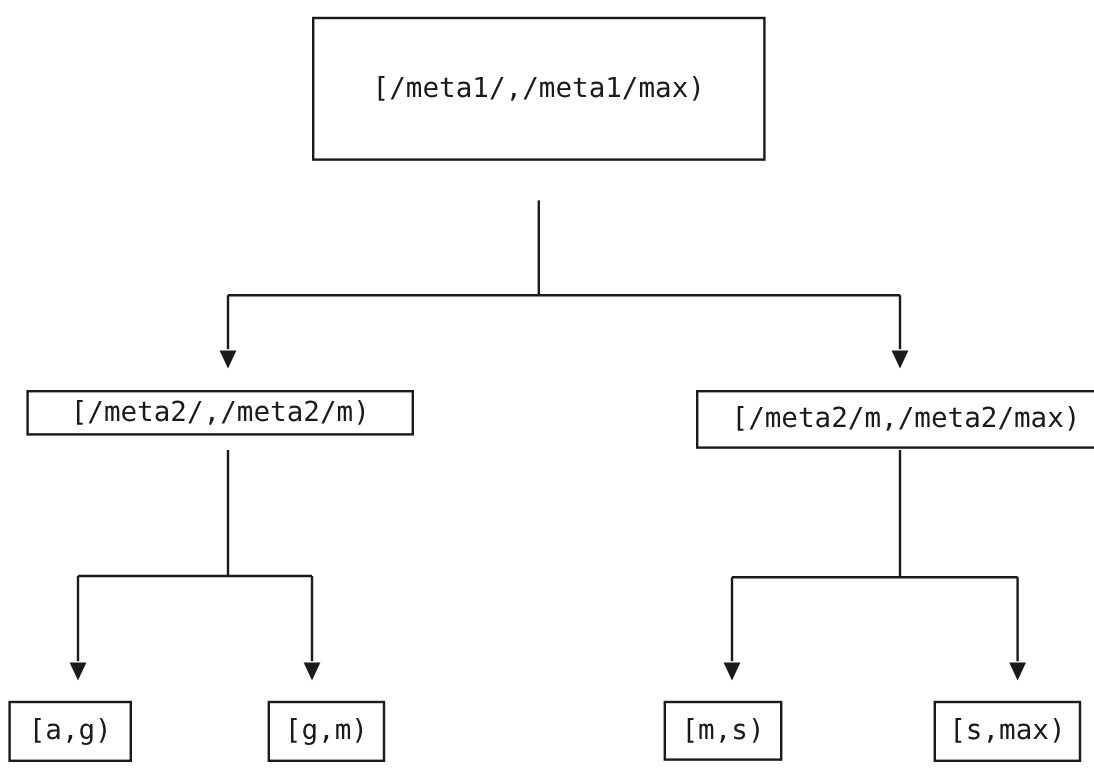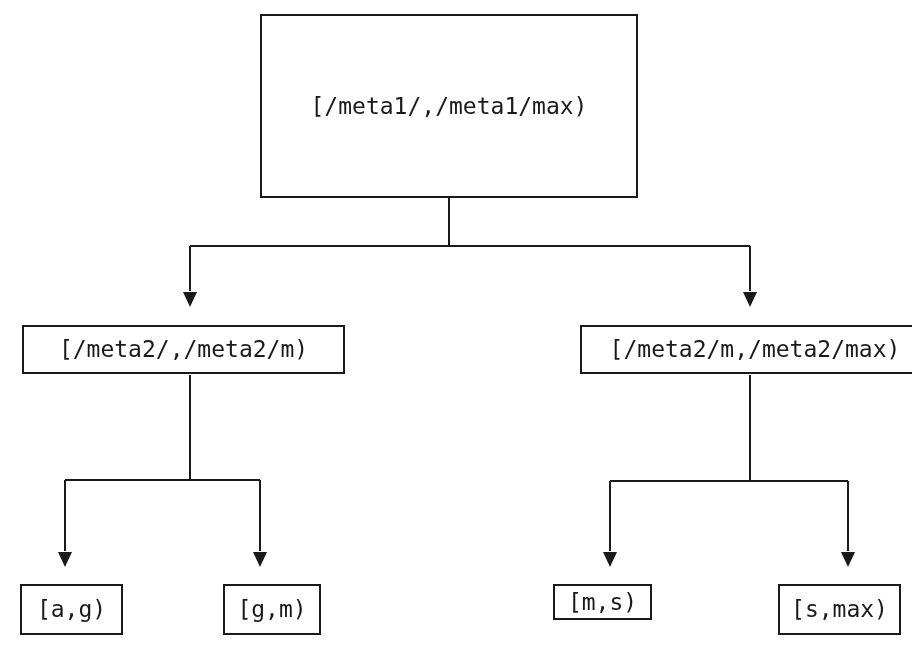--- a/index.html
+++ b/index.html
@@ -64,27 +64,27 @@
     <g>
       <path d="M750,375 V481"></path>
       <path d="M610,481 H848"></path>
       <path d="M610,481 V551"></path>
       <path d="M848,481 V551"></path>
       <path d="M603,552 L617,552 L610,567 Z" fill="#1a1a1a" stroke="none"></path>
       <path d="M841,552 L855,552 L848,567 Z" fill="#1a1a1a" stroke="none"></path>
     </g>
   </svg>
 
-  <div class="node" style="left:260px; top:14px; width:378px; height:184px;">[/meta1/,/meta1/max)</div>
+  <div class="node" style="left:260px; top:14px; width:378px; height:120px;">[/meta1/,/meta1/max)</div>
 
-  <div class="node" style="left:22px; top:325px; width:323px; height:49px;">[/meta2/,/meta2/m)</div>
+  <div class="node" style="left:22px; top:325px; width:323px; height:38px;">[/meta2/,/meta2/m)</div>
 
   <div class="node" style="left:580px; top:325px; width:350px; height:49px;">[/meta2/m,/meta2/max)</div>
 
-  <div class="node" style="left:7px; top:584px; width:103px; height:51px;margin-left:13px;">[a,g)</div>
+  <div class="node" style="left:7px; top:584px; width:103px; height:51px;">[a,g)</div>
 
   <div class="node" style="left:204px; top:584px; width:98px; height:51px;margin-left:19px;">[g,m)</div>
 
-  <div class="node" style="left:553px; top:584px; width:99px; height:36px;">[m,s)</div>
+  <div class="node" style="left:553px; top:584px; width:99px; height:50px;">[m,s)</div>
 
   <div class="node" style="left:778px; top:584px; width:123px; height:51px;">[s,max)</div>
 
 </div>
 
 </body></html>

